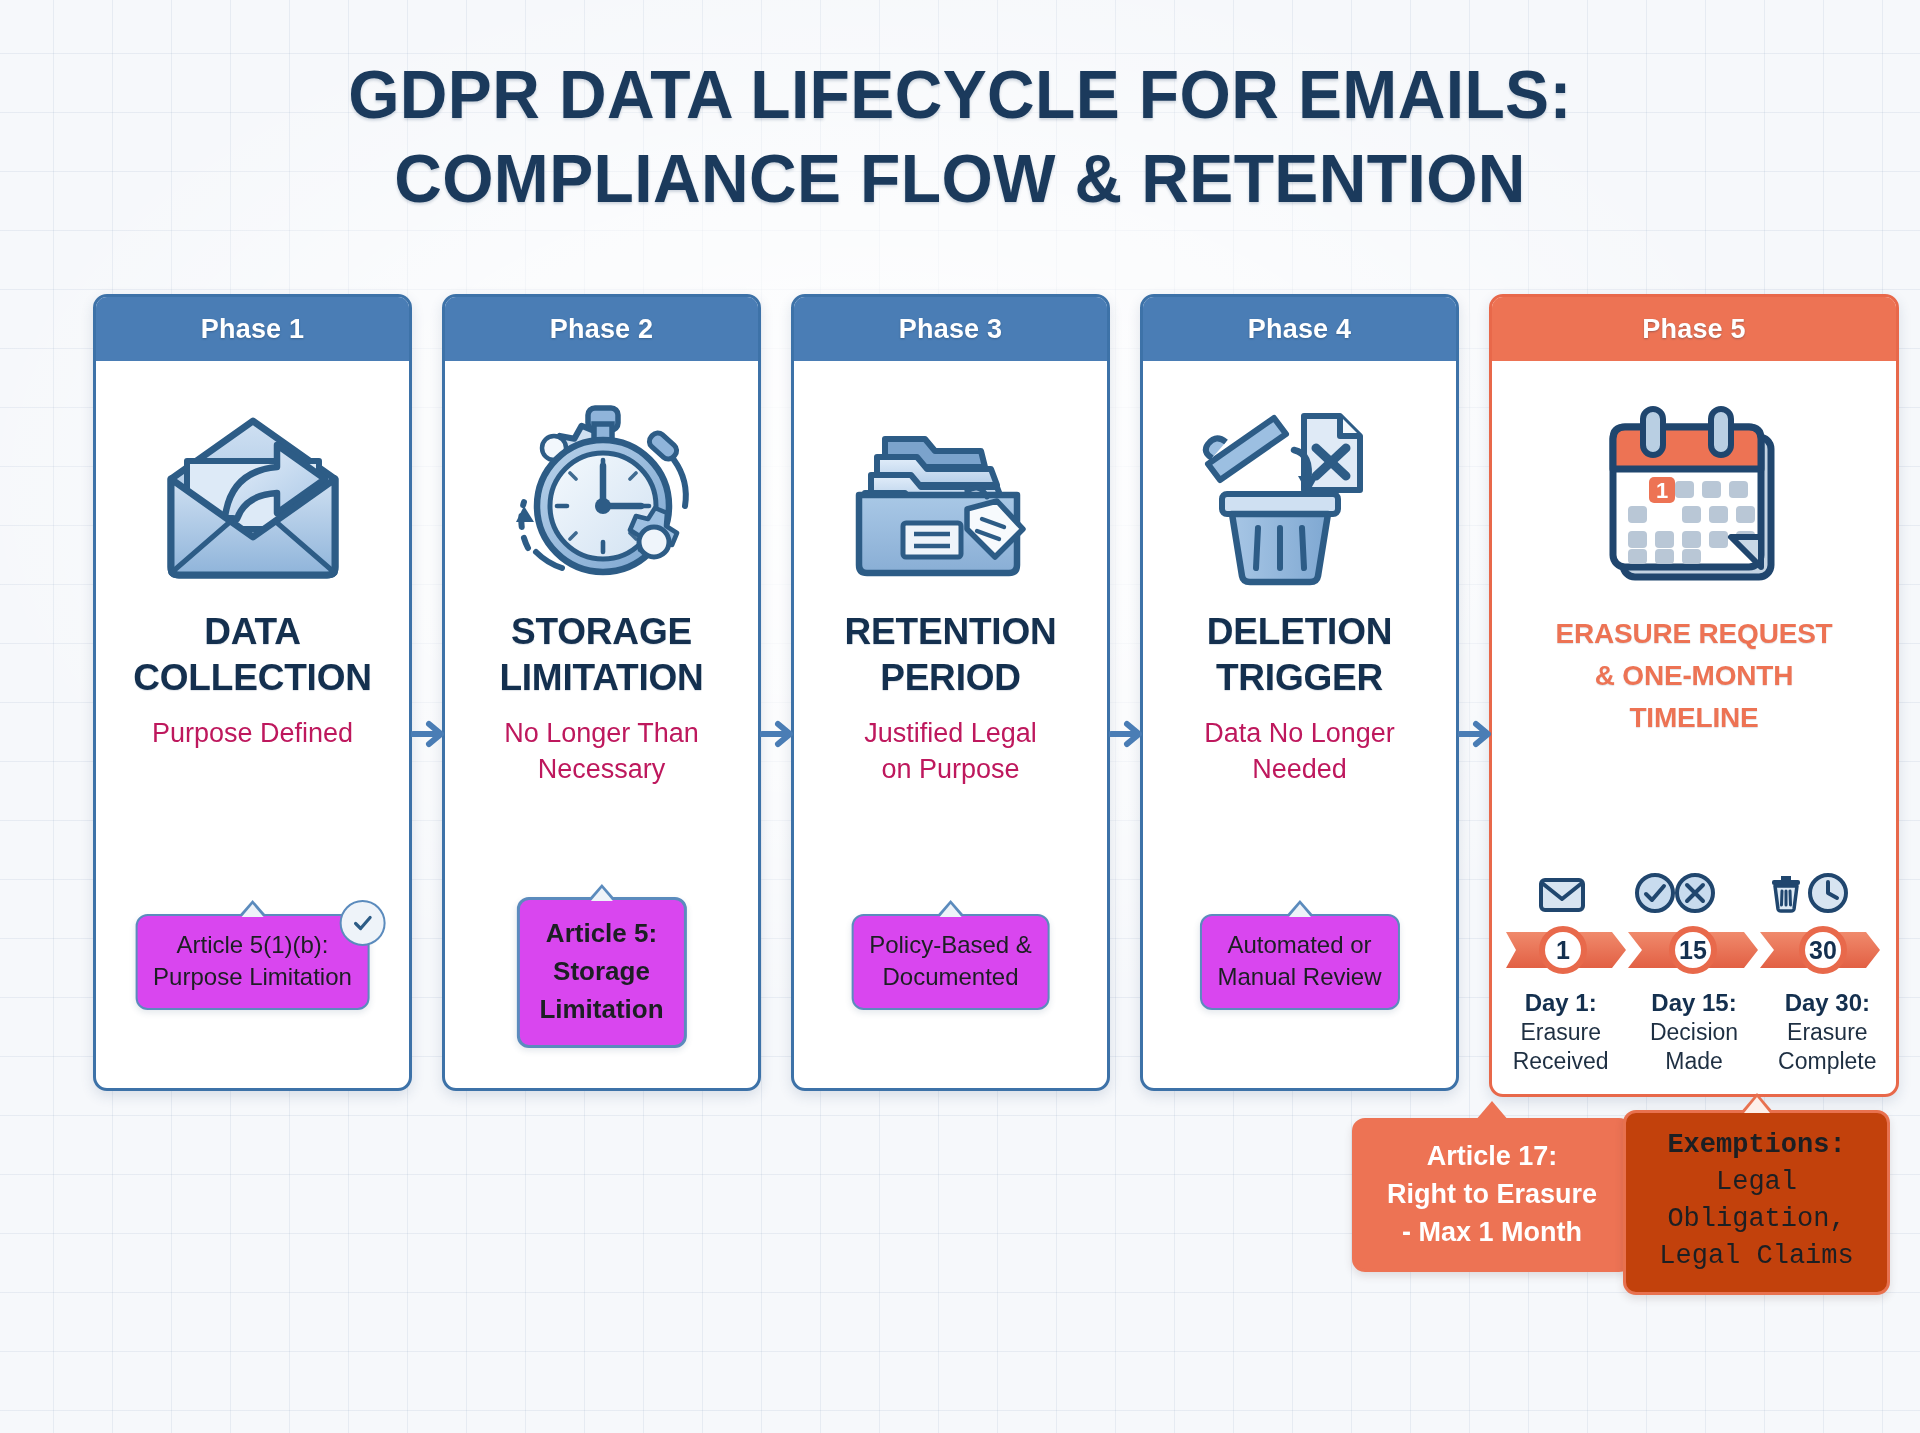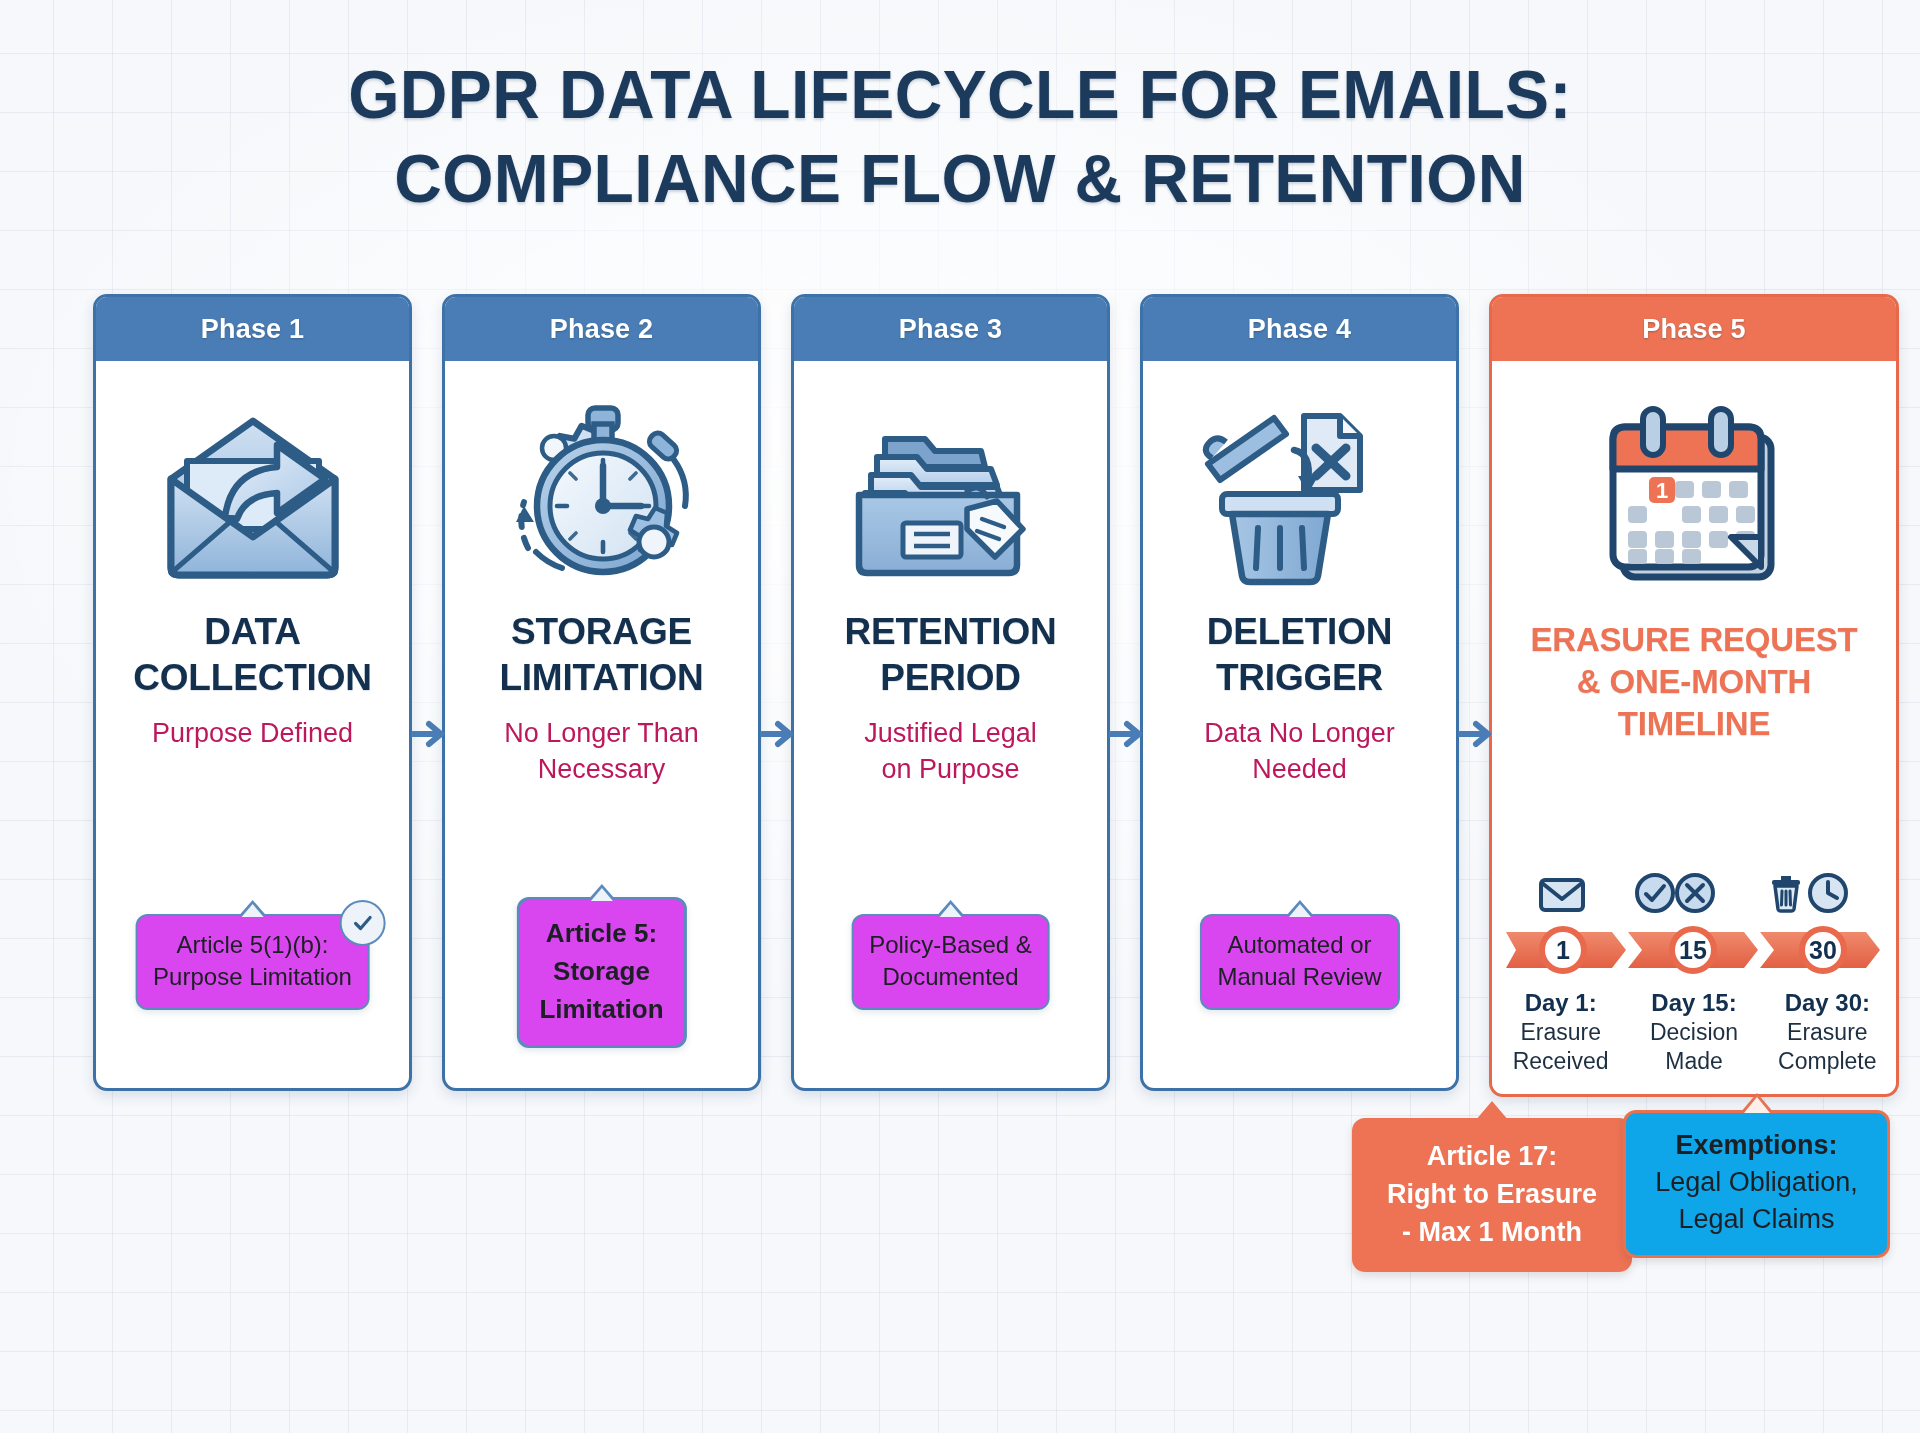--- a/index.html
+++ b/index.html
@@ -88,21 +88,21 @@
   .card.c5 .icon-box{margin-top:30px;height:208px;}
 
   .card-title{
     margin-top:14px;
     font-size:37px;line-height:46px;font-weight:bold;
     color:#14304f;text-align:center;
     letter-spacing:-0.2px;
     text-shadow:0 1px 1px rgba(25,55,90,0.14);
   }
   .card.c5 .card-title{
-    color:#ed7354;font-size:33px;line-height:42px;margin-top:20px;
+    color:#ed7354;font-size:28px;line-height:42px;margin-top:14px;
   }
   .card-sub{
     margin-top:14px;
     font-size:27px;line-height:36px;
     color:#be185d;text-align:center;
     font-weight:normal;
   }
 
   
   .tag{
@@ -188,24 +188,24 @@
   .bot1{
     left:1352px;top:1118px;width:250px;
     background:#ed7354;border:3px solid #ed7354;
     padding:16px 12px 18px;
     color:#ffffff;font-weight:bold;
     font-size:27px;line-height:38px;
   }
   .bot1 .bnotch{border-bottom:20px solid #ed7354;}
   .bot2{
     left:1623px;top:1110px;width:237px;
-    background:#0ea5e9;border:3px solid #e8714f;
+    background:#c2410c;border:3px solid #e8714f;
     padding:14px 12px 17px;
     color:#1c1f23;
-    font-size:27px;line-height:37px;
+    font-size:27px;line-height:37px;font-family:Liberation Mono, monospace;
   }
   .bot2 .bnotch{border-bottom:20px solid #e8714f;}
   .bot2 .bnotch i{
     position:absolute;left:-13px;top:4px;width:0;height:0;
     border-left:13px solid transparent;
     border-right:13px solid transparent;
     border-bottom:16px solid #fdefe9;
   }
   .bot2 .hd{font-weight:bold;}
   svg{display:block;}

